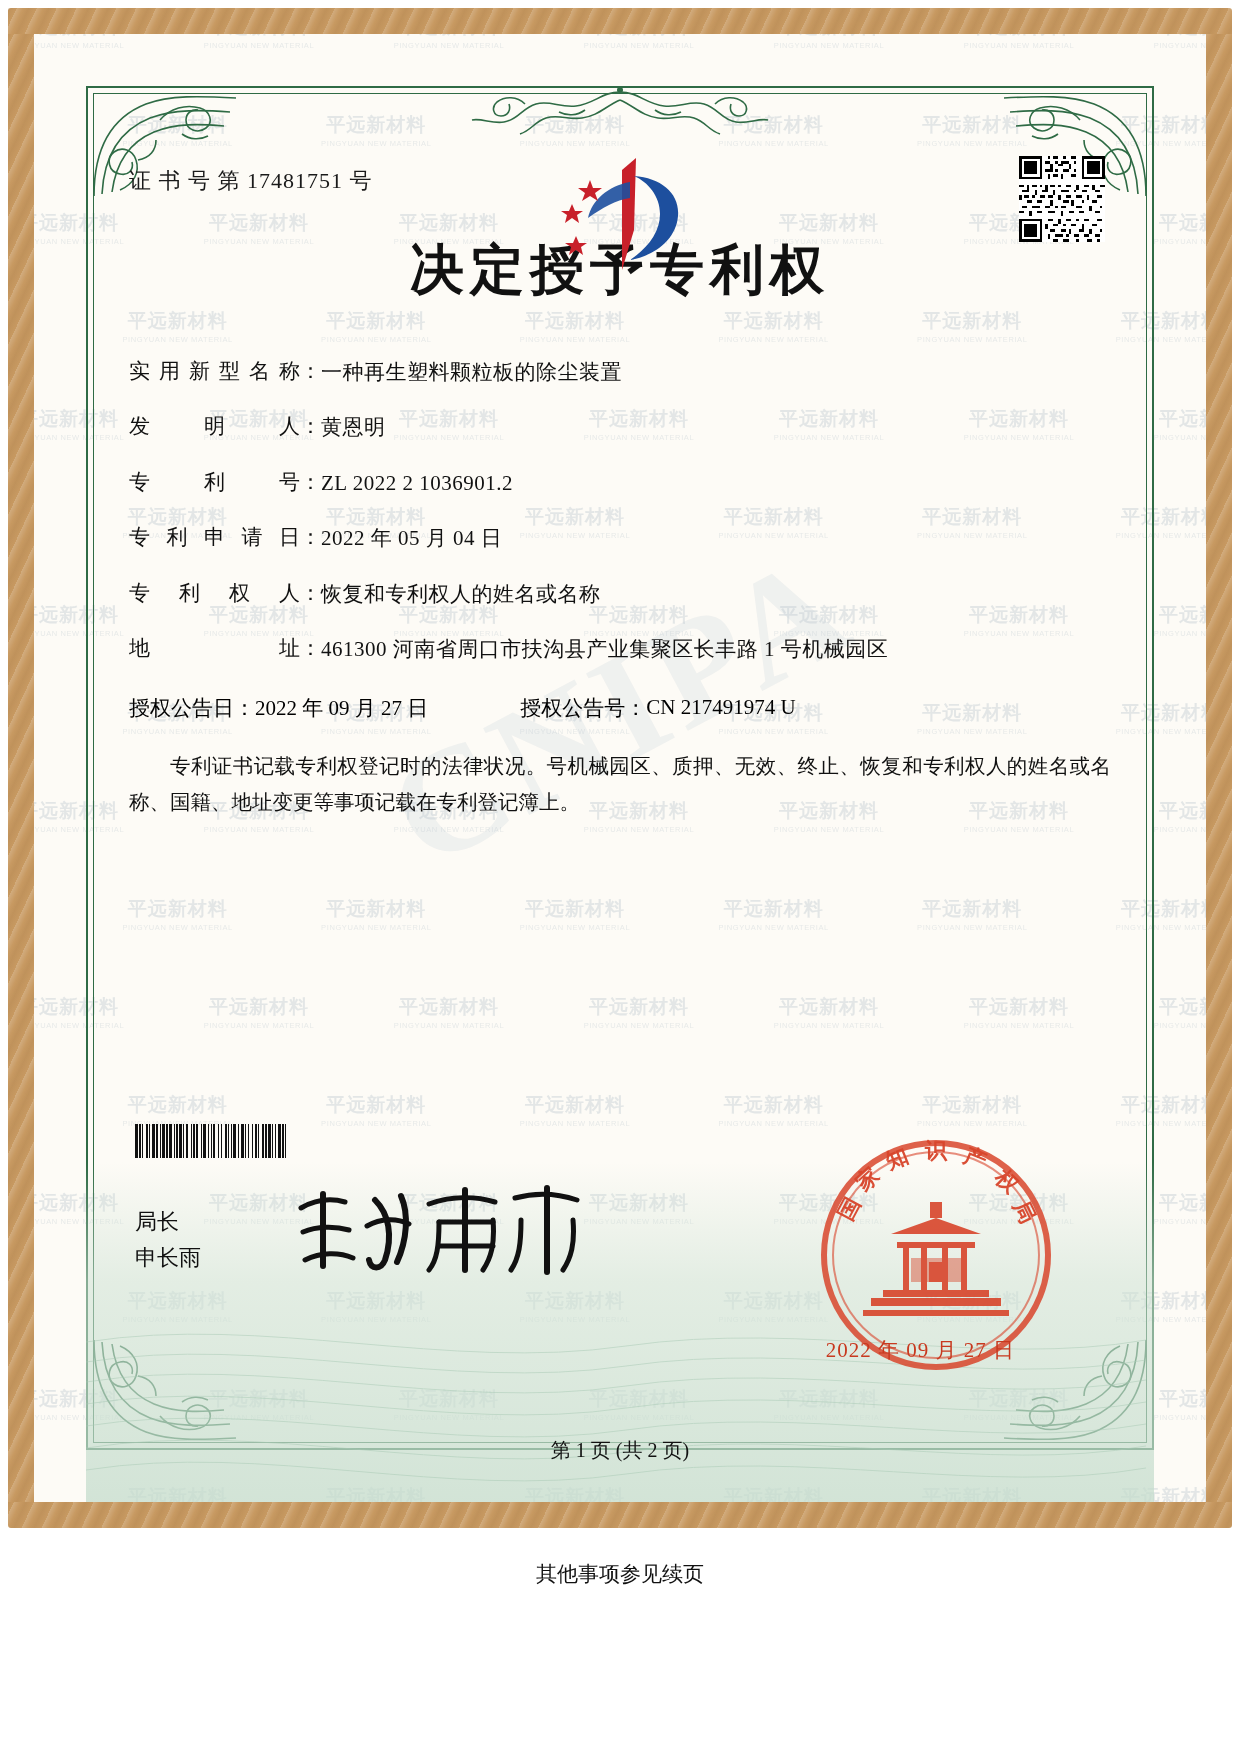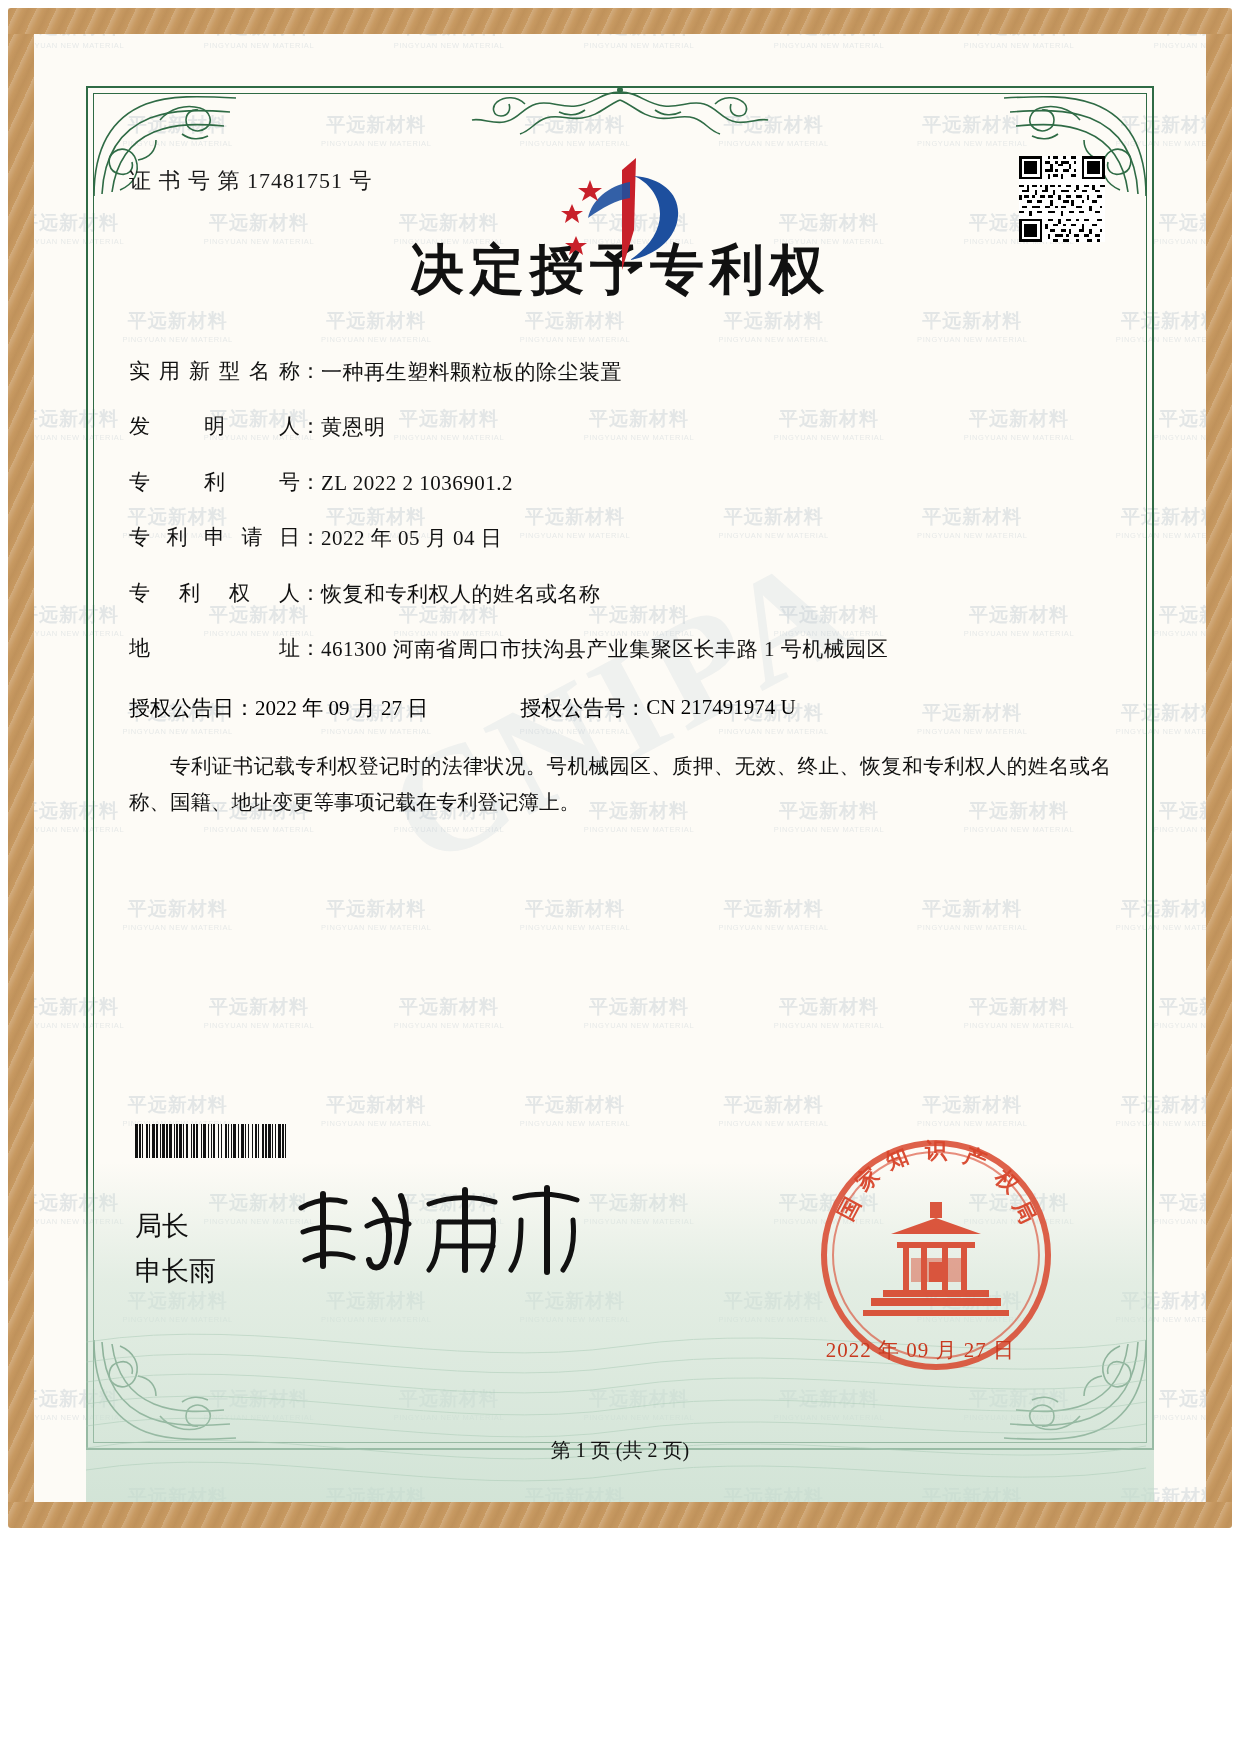--- a/index.html
+++ b/index.html
@@ -283,21 +283,21 @@
   .barcode span {
     display: block;
     height: 100%;
     background: #111;
   }
 
   .signature-block {
     position: absolute;
     left: 6px;
     top: 92px;
-    font-size: 27px;
+    font-size: 22px;
     line-height: 1.65;
     color: #111;
   }
   .sig-hand {
     position: absolute;
     left: 160px;
     top: 62px;
     width: 300px;
     height: 110px;
     color: #111;
@@ -1263,13 +1263,14 @@
           </svg>
           <div class="seal-date">2022 年 09 月 27 日</div>
 
           <div class="page-num">第 1 页 (共 2 页)</div>
         </div>
 
       </div>
     </div>
   </div>
 
+  <div class="footer-note">其他事项参见续页</div>
 </div>
 
 </body></html>

